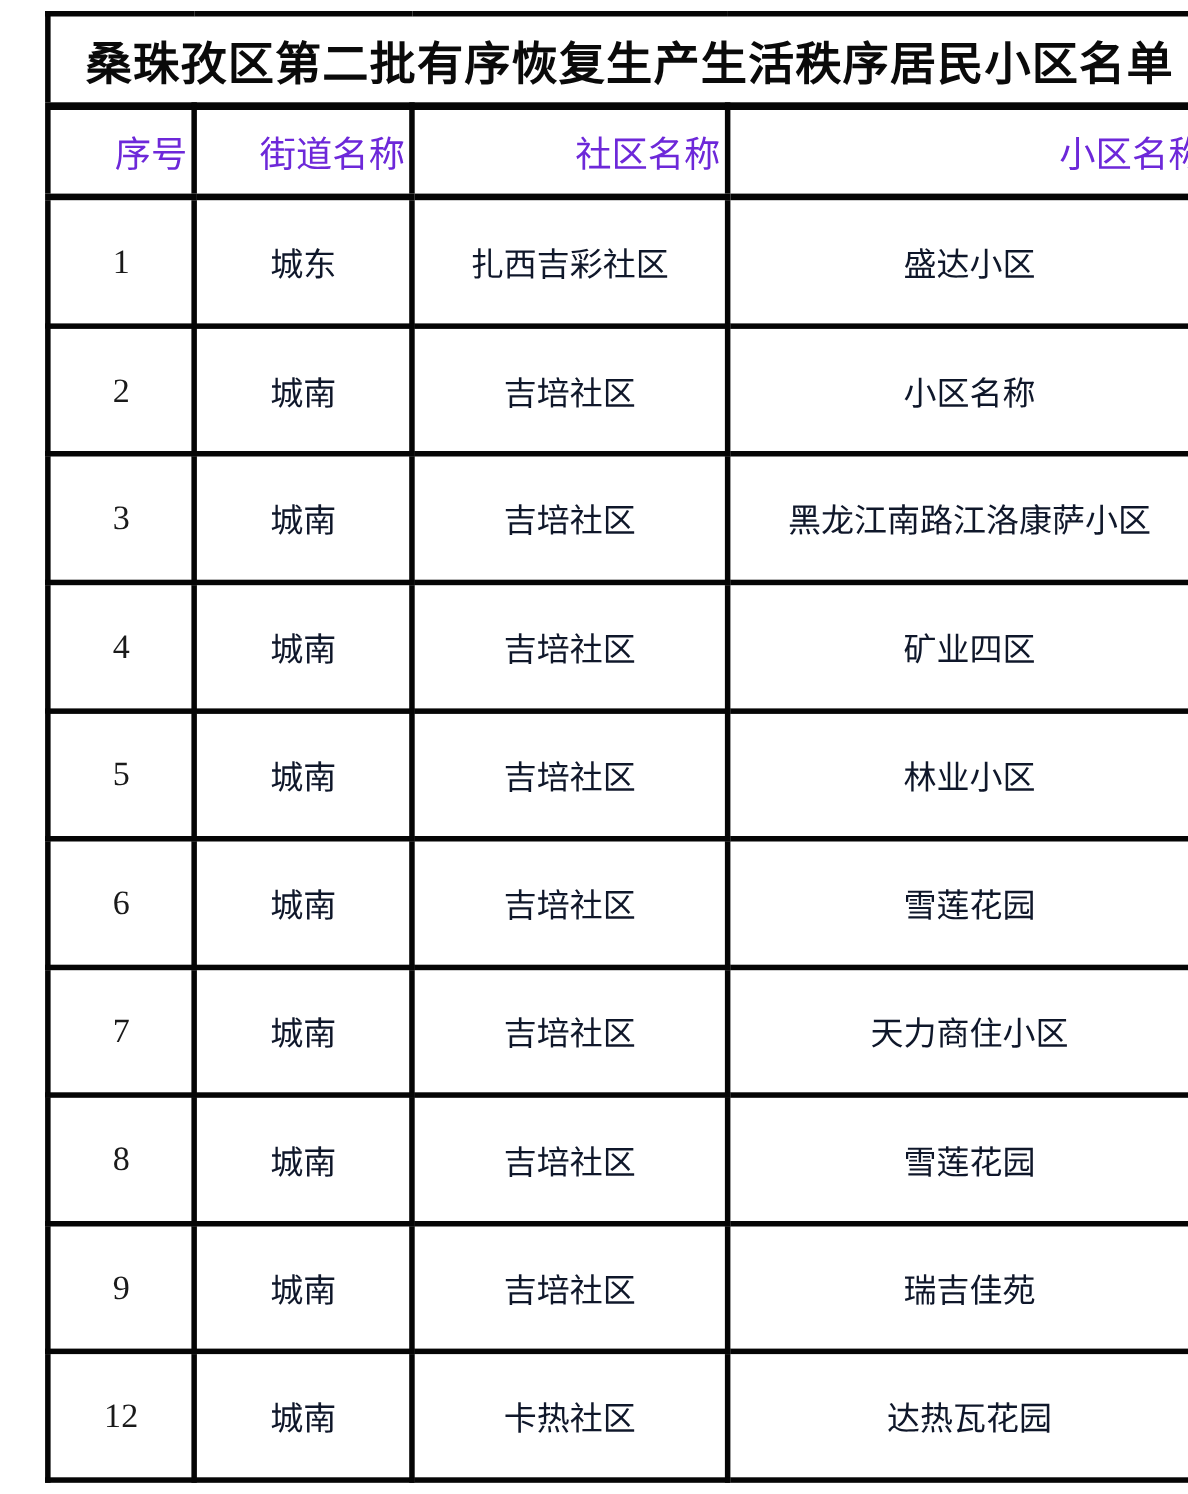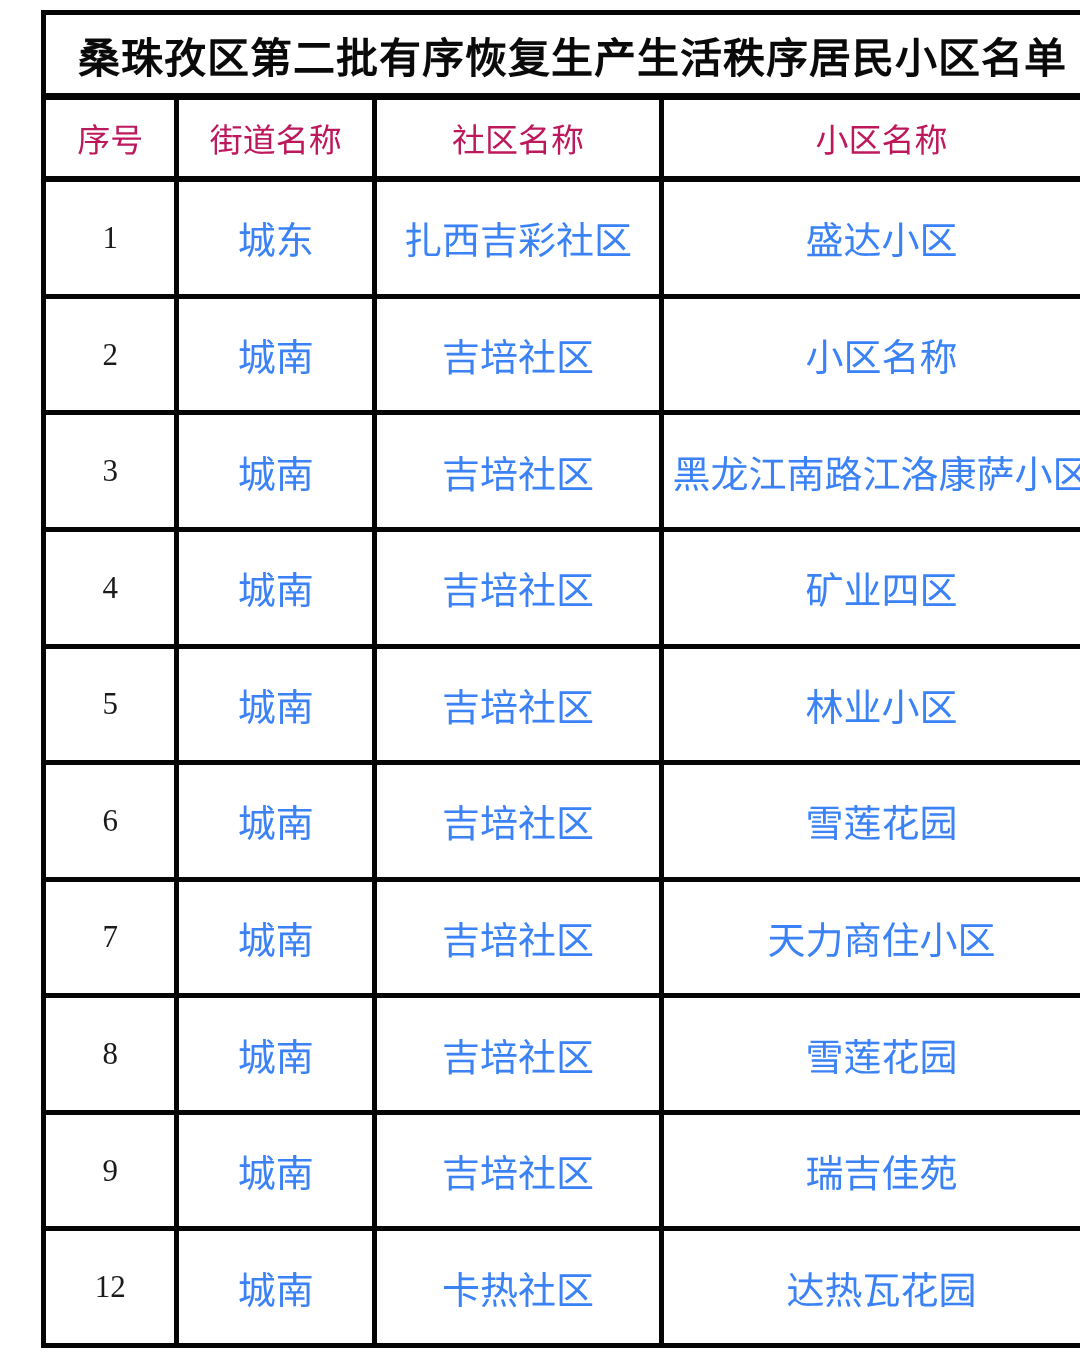--- a/index.html
+++ b/index.html
@@ -43,26 +43,27 @@
     font-weight: bold;
     letter-spacing: 1px;
     border-bottom-width: 7px;
     color: #0a0a0a;
   }
   tr.header-row th {
     height: 76px;
     font-size: 33px;
     font-weight: 500;
     border-bottom-width: 6px;
-    color: #be185d;
+    color: #6d28d9;
+    text-align: right;
   }
   tbody td {
     height: 68px;
-    font-size: 38px;
-    color: #3b82f6;
+    font-size: 30px;
+    color: #0f172a;
     white-space: nowrap;
   }
   td.num {
     font-family: "Liberation Serif", serif;
     font-size: 31px;
     color: #1a1a1a;
   }
 </style>
 </head>
 <body>

